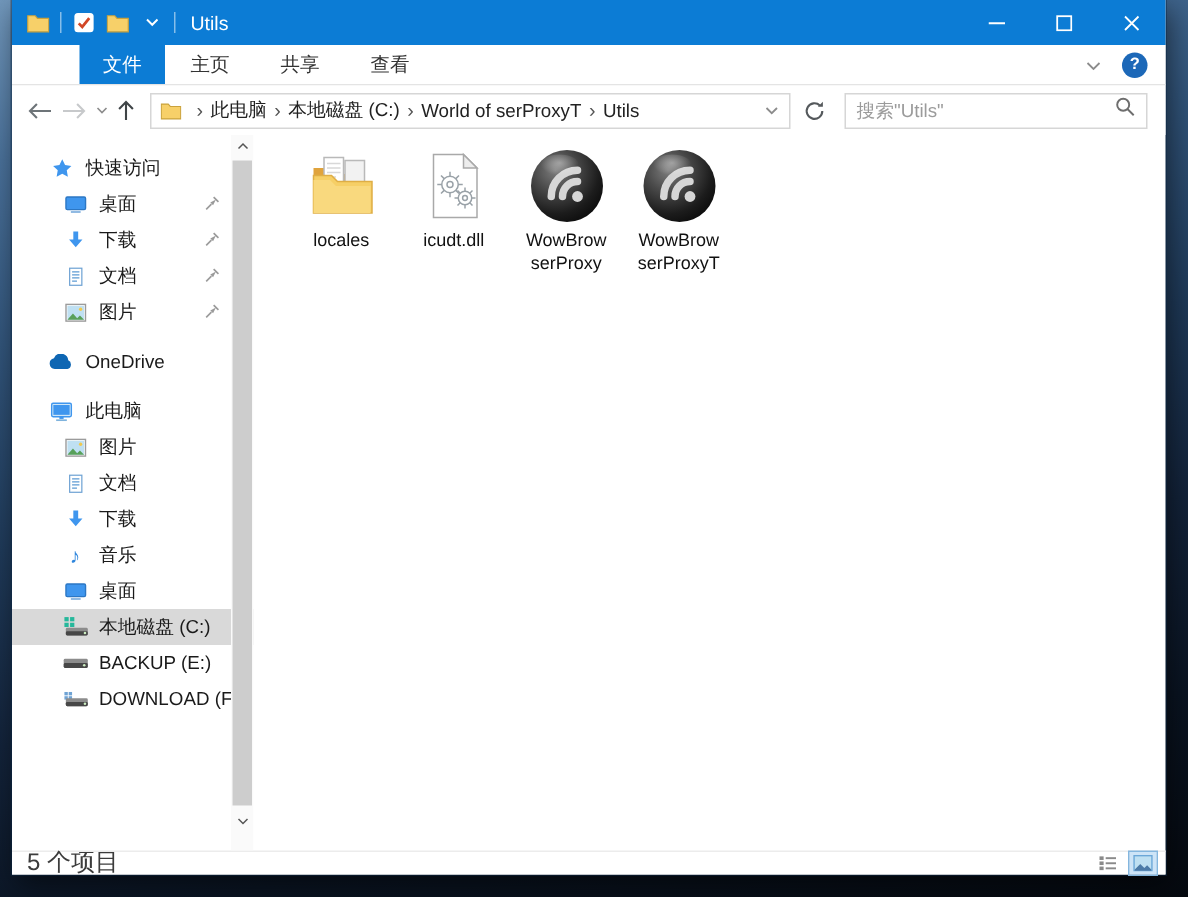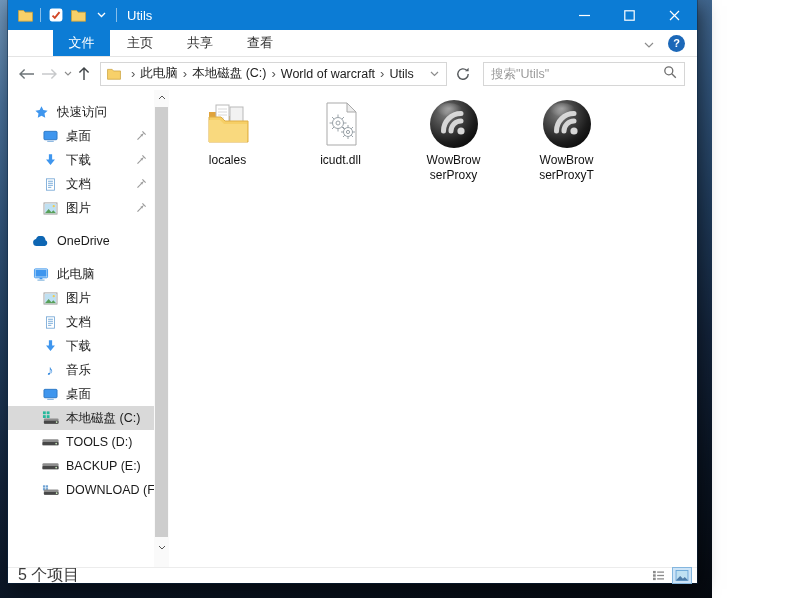--- a/index.html
+++ b/index.html
@@ -1,19 +1,19 @@
 <!DOCTYPE html>
 <html><head>
 <meta charset="utf-8">
 <style>
   * { margin:0; padding:0; box-sizing:border-box; }
   html,body { width:792px; height:598px; overflow:hidden; }
   body { font-family:"Liberation Sans", sans-serif; }
 
-  .screen { position:relative; width:712px; height:598px;
+  .screen { position:relative; width:792px; height:598px;
     background:linear-gradient(168deg,#7197bb 0%,#4a719a 14%,#32557b 30%,#1f3a59 48%,#13233a 65%,#0a1422 82%,#05090f 100%); }
 
   .window { position:absolute; left:8px; top:0; right:15px; bottom:15px;
     background:#fff; box-shadow:0 0 0 1px rgba(10,40,70,.45), 3px 6px 18px rgba(0,0,0,.55);
     display:flex; flex-direction:column; }
 
   
   .titlebar { height:30px; background:#0c7cd5; display:flex; align-items:center; flex:none; }
   .qat { display:flex; align-items:center; gap:6px; padding-left:9px; }
   .qat-sep { width:1px; height:14px; background:rgba(255,255,255,.5); }
@@ -54,21 +54,21 @@
   .side-row { height:24px; display:flex; align-items:center; font-size:12.5px; color:#1a1a1a; position:relative; white-space:nowrap;text-align:right; }
   .side-row.lv1 { padding-left:24px; }
   .side-row.lv2 { padding-left:33px; }
   .side-row.selected { background:#d9d9d9; }
   .side-row .ic { width:18px; display:flex; justify-content:center; margin-right:7px; flex:none; }
   .side-row .lbl { overflow:hidden; }
   .pin { position:absolute; right:22px; top:6px; }
   .side-gap { height:9px; }
   .music-glyph { color:#2f86dd; font-size:14px; line-height:1; }
 
-  .main { flex:1; padding:10px 0 0 21px; display:flex; flex-wrap:wrap; align-content:flex-start;gap:38px; }
+  .main { flex:1; padding:10px 0 0 21px; display:flex; flex-wrap:wrap; align-content:flex-start; }
   .file-item { width:75px; display:flex; flex-direction:column; align-items:center; margin-bottom:10px; }
   .file-icon { width:48px; height:48px; position:relative; }
   .file-label { margin-top:5px; font-size:12px; color:#111; text-align:center; line-height:15px; }
   .sphere { width:48px; height:48px; border-radius:50%;
     background:radial-gradient(circle at 34% 28%, #7d7d7d 0%, #4a4a4a 30%, #1c1c1c 62%, #000 95%);
     position:relative; }
   .sphere::after { content:""; position:absolute; left:6px; top:3px; width:26px; height:14px; border-radius:50%;
     background:radial-gradient(ellipse at 50% 40%, rgba(255,255,255,.38), rgba(255,255,255,0) 70%); }
   .sphere svg { position:absolute; inset:0; }
 
@@ -171,21 +171,21 @@
       <span class="crumb-folder">
         <svg width="14" height="12" viewBox="0 0 15 13">
               <path d="M.5 1.5h5l1.5 1.7h7.5v9H.5z" fill="#f7d069" stroke="#caa23c" stroke-width=".8"></path>
             </svg>
       </span>
       <span class="crumb-sep">›</span>
       <span class="crumb">此电脑</span>
       <span class="crumb-sep">›</span>
       <span class="crumb">本地磁盘 (C:)</span>
       <span class="crumb-sep">›</span>
-      <span class="crumb">World of warcraft</span>
+      <span class="crumb">World of serProxyT</span>
       <span class="crumb-sep">›</span>
       <span class="crumb">Utils</span>
       <span class="crumb-end">
         <svg width="9" height="6" viewBox="0 0 9 6">
               <path d="M1 1l3.5 3.5L8 1" stroke="#8c8c8c" stroke-width="1.2" fill="none"></path>
             </svg>
       </span>
     </div>
     <span class="refresh-btn">
       <svg width="14" height="14" viewBox="0 0 14 14">
@@ -354,30 +354,20 @@
                   <rect x="5" y="0" width="3" height="3"></rect>
                   <rect x="1" y="4" width="3" height="3"></rect>
                   <rect x="5" y="4" width="3" height="3"></rect>
                 </g>
                 <rect x="2" y="7.5" width="15.5" height="5.5" rx="1" fill="#8c8c8c"></rect>
                 <rect x="2" y="10" width="15.5" height="3" rx="1" fill="#474747"></rect>
                 <circle cx="15.5" cy="11.3" r=".9" fill="#cdeec2"></circle>
               </svg>
         </span>
             <span class="lbl">本地磁盘 (C:)</span>
-      </div>
-      <div class="side-row lv2">
-        <span class="ic">
-          <svg width="17" height="9" viewBox="0 0 18 9">
-                <rect x=".5" y="1" width="17" height="6.5" rx="1" fill="#8c8c8c"></rect>
-                <rect x=".5" y="4" width="17" height="3.5" rx="1" fill="#474747"></rect>
-                <circle cx="15" cy="5.6" r=".9" fill="#cdeec2"></circle>
-              </svg>
-        </span>
-            <span class="lbl">TOOLS (D:)</span>
       </div>
       <div class="side-row lv2">
         <span class="ic">
           <svg width="17" height="9" viewBox="0 0 18 9">
                 <rect x=".5" y="1" width="17" height="6.5" rx="1" fill="#8c8c8c"></rect>
                 <rect x=".5" y="4" width="17" height="3.5" rx="1" fill="#474747"></rect>
                 <circle cx="15" cy="5.6" r=".9" fill="#cdeec2"></circle>
               </svg>
         </span>
             <span class="lbl">BACKUP (E:)</span>

